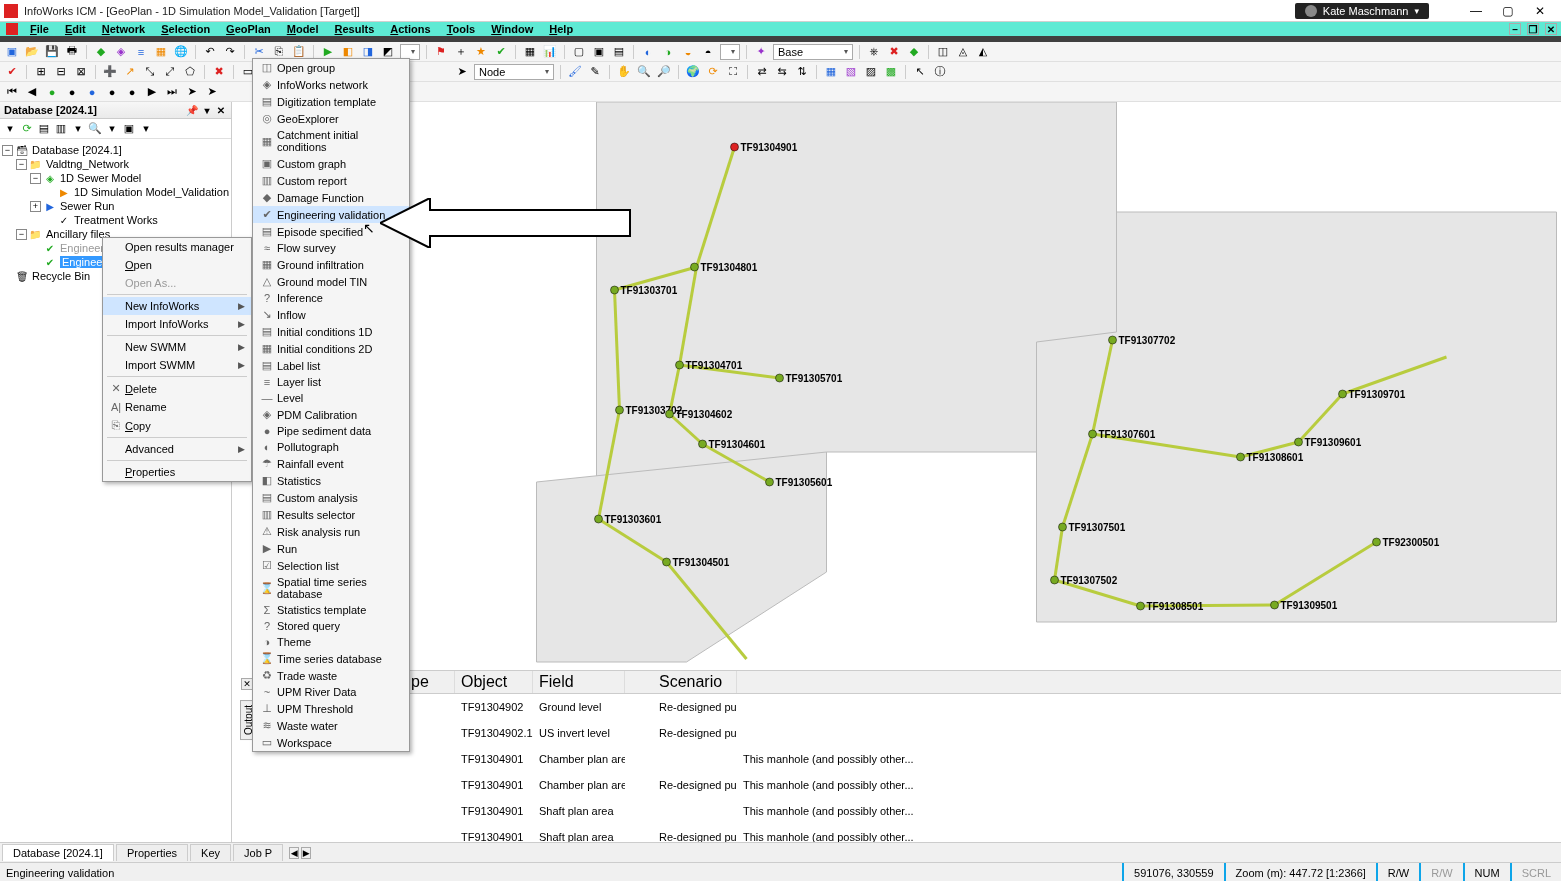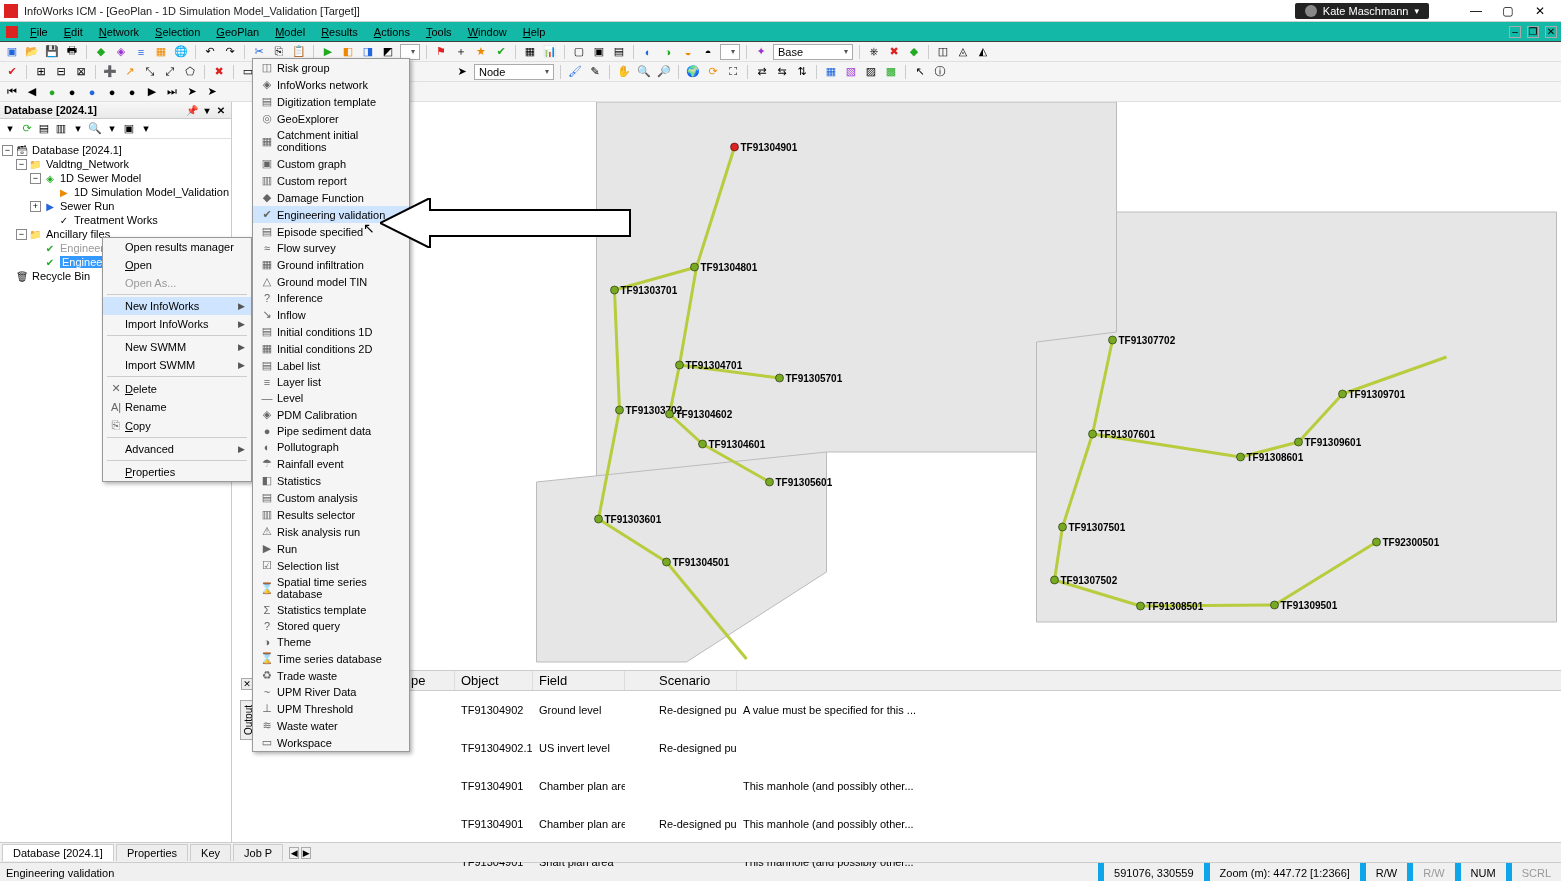--- a/index.html
+++ b/index.html
@@ -10,21 +10,21 @@
 .titlebar .app-icon { width: 14px; height: 14px; background: #d22; margin-right: 6px; }
 .titlebar .title-text { font-size: 11px; color: #222; flex: 0 0 auto; }
 .titlebar .spacer { flex: 1; }
 .user-pill { background: #222; color: #fff; padding: 2px 10px; display: flex; align-items: center; gap: 6px; border-radius: 2px; margin-right: 40px; }
 .user-pill .avatar { width: 12px; height: 12px; border-radius: 50%; background: #888; display:inline-block;}
 .user-pill .caret { font-size: 9px; }
 .win-btns { display: flex; gap: 18px; padding-right: 10px; }
 .win-btn { width: 14px; height: 14px; display: flex; align-items: center; justify-content: center; cursor: pointer; font-size: 12px; }
 
 
-.menubar { height: 20px; display: flex; align-items: center; padding: 0 2px; background: #14b8a6; border-bottom: 1px solid #404040; position:relative;}
+.menubar { height: 20px; display: flex; align-items: center; padding: 0 2px; background: #5eead4; border-bottom: 6px solid #404040; position:relative;font-weight:bold;}
 .menubar .menu-item { padding: 2px 8px; cursor: pointer; }
 .menubar .mdi-btns { position:absolute; right:4px; display:flex; gap:6px;}
 .menubar .mdi-btns span{ width:12px;height:12px;display:flex;align-items:center;justify-content:center;font-size:10px;cursor:pointer;border:1px solid #aaa;}
 
 
 .toolbar { height: 20px; background: #f5f5f5; border-bottom: 1px solid #e0e0e0; display: flex; align-items: center; padding: 0 4px; gap: 4px; }
 .tb-btn { width: 16px; height: 16px; display: inline-flex; align-items: center; justify-content: center; cursor: pointer; border-radius: 2px; font-size: 11px; }
 .tb-sep { width: 1px; height: 14px; background: #ccc; margin: 0 2px; }
 .tb-combo { height: 16px; border: 1px solid #aaa; background: #fff; padding: 0 4px; display: flex; align-items: center; min-width: 80px; font-size: 11px; justify-content:space-between;}
 .tb-combo .caret { font-size: 8px; color: #555; margin-left:4px;}
@@ -69,36 +69,36 @@
 .geoplan { flex: 1; position: relative; background: #fff; overflow: hidden; }
 .geoplan svg { width: 100%; height: 100%; }
 .node-label { font-size: 10px; font-weight: bold; fill: #000; }
 
 .close-tab-btn{position:absolute;left:241px;top:678px;width:12px;height:12px;border:1px solid #aaa;background:#eee;display:flex;align-items:center;justify-content:center;font-size:9px;z-index:50;}
 .output-tab{position:absolute;left:240px;top:700px;writing-mode:vertical-rl;transform:rotate(180deg);background:#eee;border:1px solid #aaa;padding:4px 2px;font-size:10px;z-index:50;}
 
 
 .grid-wrap { position: absolute; left: 255px; right: 0; top: 670px; height: 112px; background: #fff; border-top: 1px solid #ccc; }
 .grid-head { display: flex; background: #f0f0f0; border-bottom: 1px solid #ccc; }
-.grid-head .gh { border-right: 1px solid #ddd; padding: 2px 6px; font-size: 13px; }
+.grid-head .gh { border-right: 1px solid #ddd; padding: 2px 6px; font-size: 16px; }
 .grid-body .gr { display: flex; }
-.grid-body .gc { padding: 13px 6px; font-size: 11px; white-space: nowrap; overflow: hidden; } .col-b{width:78px;} .col-c{width:92px;} .col-d{width:84px;margin-left:28px;} .col-e{flex:1;}
+.grid-body .gc { padding: 7px 6px; font-size: 11px; white-space: nowrap; overflow: hidden; } .col-b{width:78px;} .col-c{width:92px;} .col-d{width:84px;margin-left:28px;} .col-e{flex:1;}
 
 
 .bottom-tabs { height: 20px; background: #f0f0f0; border-top: 1px solid #ccc; display: flex; align-items: center; padding: 0 2px; position:relative;}
 .btab { padding: 2px 10px; border: 1px solid #ccc; border-bottom: none; background: #fff; margin-right: 2px; cursor: pointer; font-size:11px;}
 .btab.inactive{background:#eee;}
 .bt-scroll{display:flex;gap:2px;margin-left:4px;}
 .bt-scroll span{width:10px;height:12px;display:inline-flex;align-items:center;justify-content:center;font-size:9px;border:1px solid #aaa;cursor:pointer;}
 
 
 .statusbar { height: 20px; background: #f0f0f0; border-top: 1px solid #ccc; display: flex; align-items: center; font-size: 11px; }
 .sb-left { padding: 0 6px; flex: 0 0 auto; }
 .sb-spacer{flex:1;}
-.sb-cell { border-left: 6px solid #0ea5e9; padding: 0 10px; height: 100%; display: flex; align-items: center; }
+.sb-cell { border-left: 2px solid #0ea5e9; padding: 0 10px; height: 100%; display: flex; align-items: center; }
 
 
 .ic-red{color:#d22;} .ic-green{color:#2a2;} .ic-blue{color:#26d;} .ic-orange{color:#e80;} .ic-purple{color:#93c;}
 </style>
 </head>
 <body>
 
 <div class="titlebar">
   <div class="app-icon"></div>
   <div class="title-text">InfoWorks ICM   - [GeoPlan - 1D Simulation Model_Validation [Target]]</div>
@@ -463,21 +463,21 @@
   <div class="ctx-sep"></div>
   <div class="ctx-item">
       <span class="ci-icon"></span>
       <span class="ci-label"><u>P</u>roperties</span>
     </div>
 </div>
 
 <div class="ctx-menu ctx2" id="ctx2">
     <div class="ctx-item">
       <span class="ci-icon">◫</span>
-      <span class="ci-label">Risk group</span>
+      <span class="ci-label">Open group</span>
     </div>
     <div class="ctx-item">
       <span class="ci-icon">◈</span>
       <span class="ci-label">InfoWorks network</span>
     </div>
     <div class="ctx-item">
       <span class="ci-icon">▤</span>
       <span class="ci-label">Digitization template</span>
     </div>
     <div class="ctx-item">
@@ -644,21 +644,20 @@
     <div class="gh" style="width:50px">pe</div>
     <div class="gh col-b">Object</div>
     <div class="gh col-c">Field</div>
     <div class="gh col-d">Scenario</div>
   </div>
   <div class="grid-body" id="grid-body" style="padding-left:200px;">
       <div class="gr">
         <div class="gc col-b">TF91304902</div>
         <div class="gc col-c">Ground level</div>
         <div class="gc col-d">Re-designed pump</div>
-        <div class="gc col-e">A value must be specified for this ...</div>
       </div>
       <div class="gr">
         <div class="gc col-b">TF91304902.1</div>
         <div class="gc col-c">US invert level</div>
         <div class="gc col-d">Re-designed pump</div>
       </div>
       <div class="gr">
         <div class="gc col-b">TF91304901</div>
         <div class="gc col-c">Chamber plan area</div>
         <div class="gc col-d"></div>

